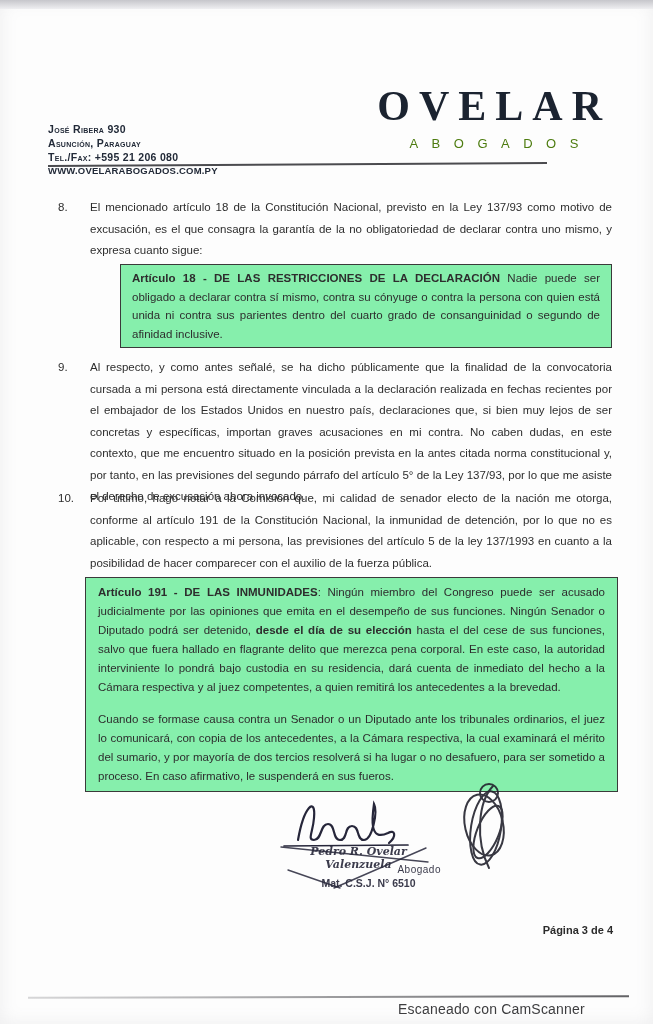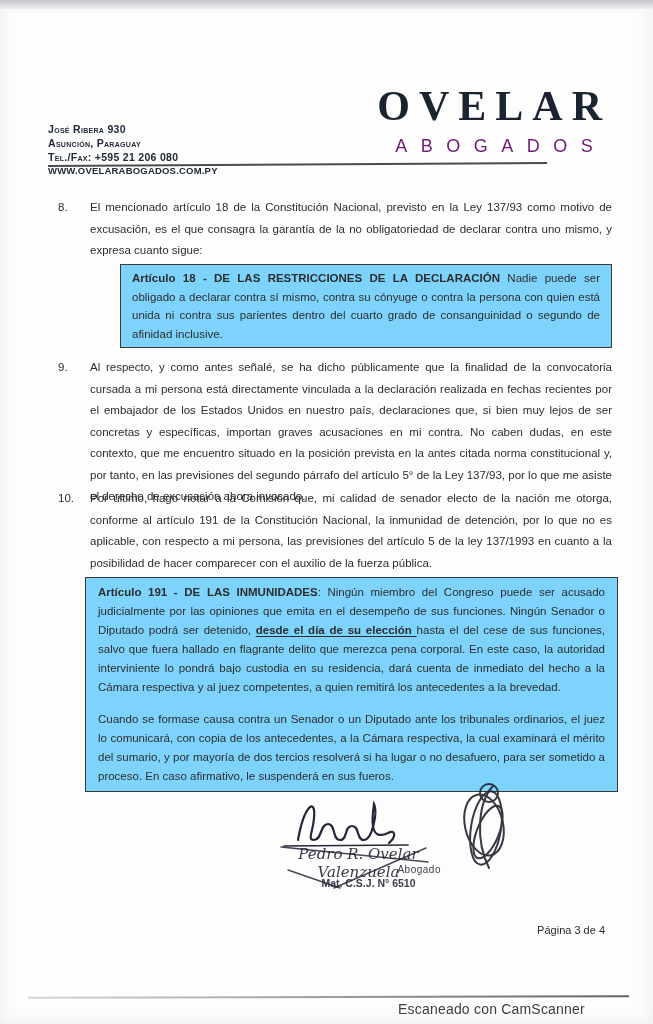--- a/index.html
+++ b/index.html
@@ -13,51 +13,51 @@
     background:linear-gradient(#c6c6cb,#efeff1);}
   
   .header{position:absolute;top:86px;left:48px;right:38px;height:90px;}
   .address{position:absolute;top:36px;left:0;
     font-variant:small-caps;font-weight:bold;font-size:10.5px;line-height:14px;
     color:#222a38;letter-spacing:.3px;}
   .address .site{text-transform:uppercase;font-variant:normal;font-size:9.5px;letter-spacing:.2px;}
   .logo{position:absolute;top:-4px;right:4px;text-align:center;color:#1b2330;}
   .logo-title{font-family:"Liberation Serif",serif;font-weight:700;font-size:42px;
     letter-spacing:9px;line-height:48px;white-space:nowrap;}
-  .logo-sub{font-size:18px;letter-spacing:13.5px;margin-top:6px;margin-right:-13px;
-    color:#701a75;white-space:nowrap;}
+  .logo-sub{font-size:13px;letter-spacing:13.5px;margin-top:6px;margin-right:-13px;
+    color:#4d7c0f;white-space:nowrap;}
   .header-rule{position:absolute;top:79px;left:0;width:499px;height:2px;
     background:#4b4b4f;transform:rotate(-.35deg);transform-origin:left center;}
   
   .para{position:absolute;left:58px;width:554px;display:flex;
     font-size:11.5px;line-height:21.5px;}
   .para-num{width:32px;flex:none;}
   .para-text{flex:1;text-align:justify;}
   .p8{top:197px;} .p9{top:357px;} .p10{top:488px;}
   .article-box{position:absolute;box-sizing:border-box;border:1.6px solid #3a3a3a;
-    background:#7dd3fc;font-size:11.5px;text-align:justify;}
+    background:#86efac;font-size:11.5px;text-align:justify;}
   .box18{top:264px;left:120px;width:492px;padding:4px 11px;line-height:18.5px;}
   .box191{top:577px;left:85px;width:533px;padding:5px 12px;line-height:19px;}
   .box191 .p2{margin-top:13px;}
   .art-title{font-weight:bold;}
-  .art-underline{font-weight:bold;text-decoration:underline;text-underline-offset:2px;}
+  .art-underline{font-weight:bold;text-underline-offset:2px;}
   
   .signature{position:absolute;top:790px;left:276px;width:165px;height:112px;}
   .signature svg{position:absolute;inset:0;}
   .stamp-text{position:absolute;left:0;width:165px;text-align:center;
     color:#2b2b3d;opacity:.92;}
   .stamp-name{top:55px;font-family:"DejaVu Serif",serif;font-style:italic;
-    font-weight:normal;font-size:15px;}
+    font-weight:bold;font-size:11px;}
   .stamp-role{top:73px;font-size:10px;letter-spacing:.5px;}
   .stamp-mat{top:86px;font-size:10.5px;font-weight:bold;}
   .stamp-text{position:absolute;}
   .seal{position:absolute;top:780px;left:448px;width:72px;height:95px;}
   
-  .page-number{position:absolute;top:924px;right:48px;
-    font-size:11px;font-weight:normal;color:#2b2b2b;}
+  .page-number{position:absolute;top:924px;right:40px;
+    font-size:11px;font-weight:bold;color:#2b2b2b;}
   .bottom-line{position:absolute;top:996px;left:28px;width:601px;height:2px;
     background:linear-gradient(to right,rgba(100,100,105,.25),rgba(60,60,64,.8));
     transform:rotate(-.15deg);}
   .camscanner{position:absolute;top:1001px;left:398px;
     font-size:14px;color:#3d3d3f;letter-spacing:.2px;}
 </style>
 </head>
 <body>
 
 <div class="page">

